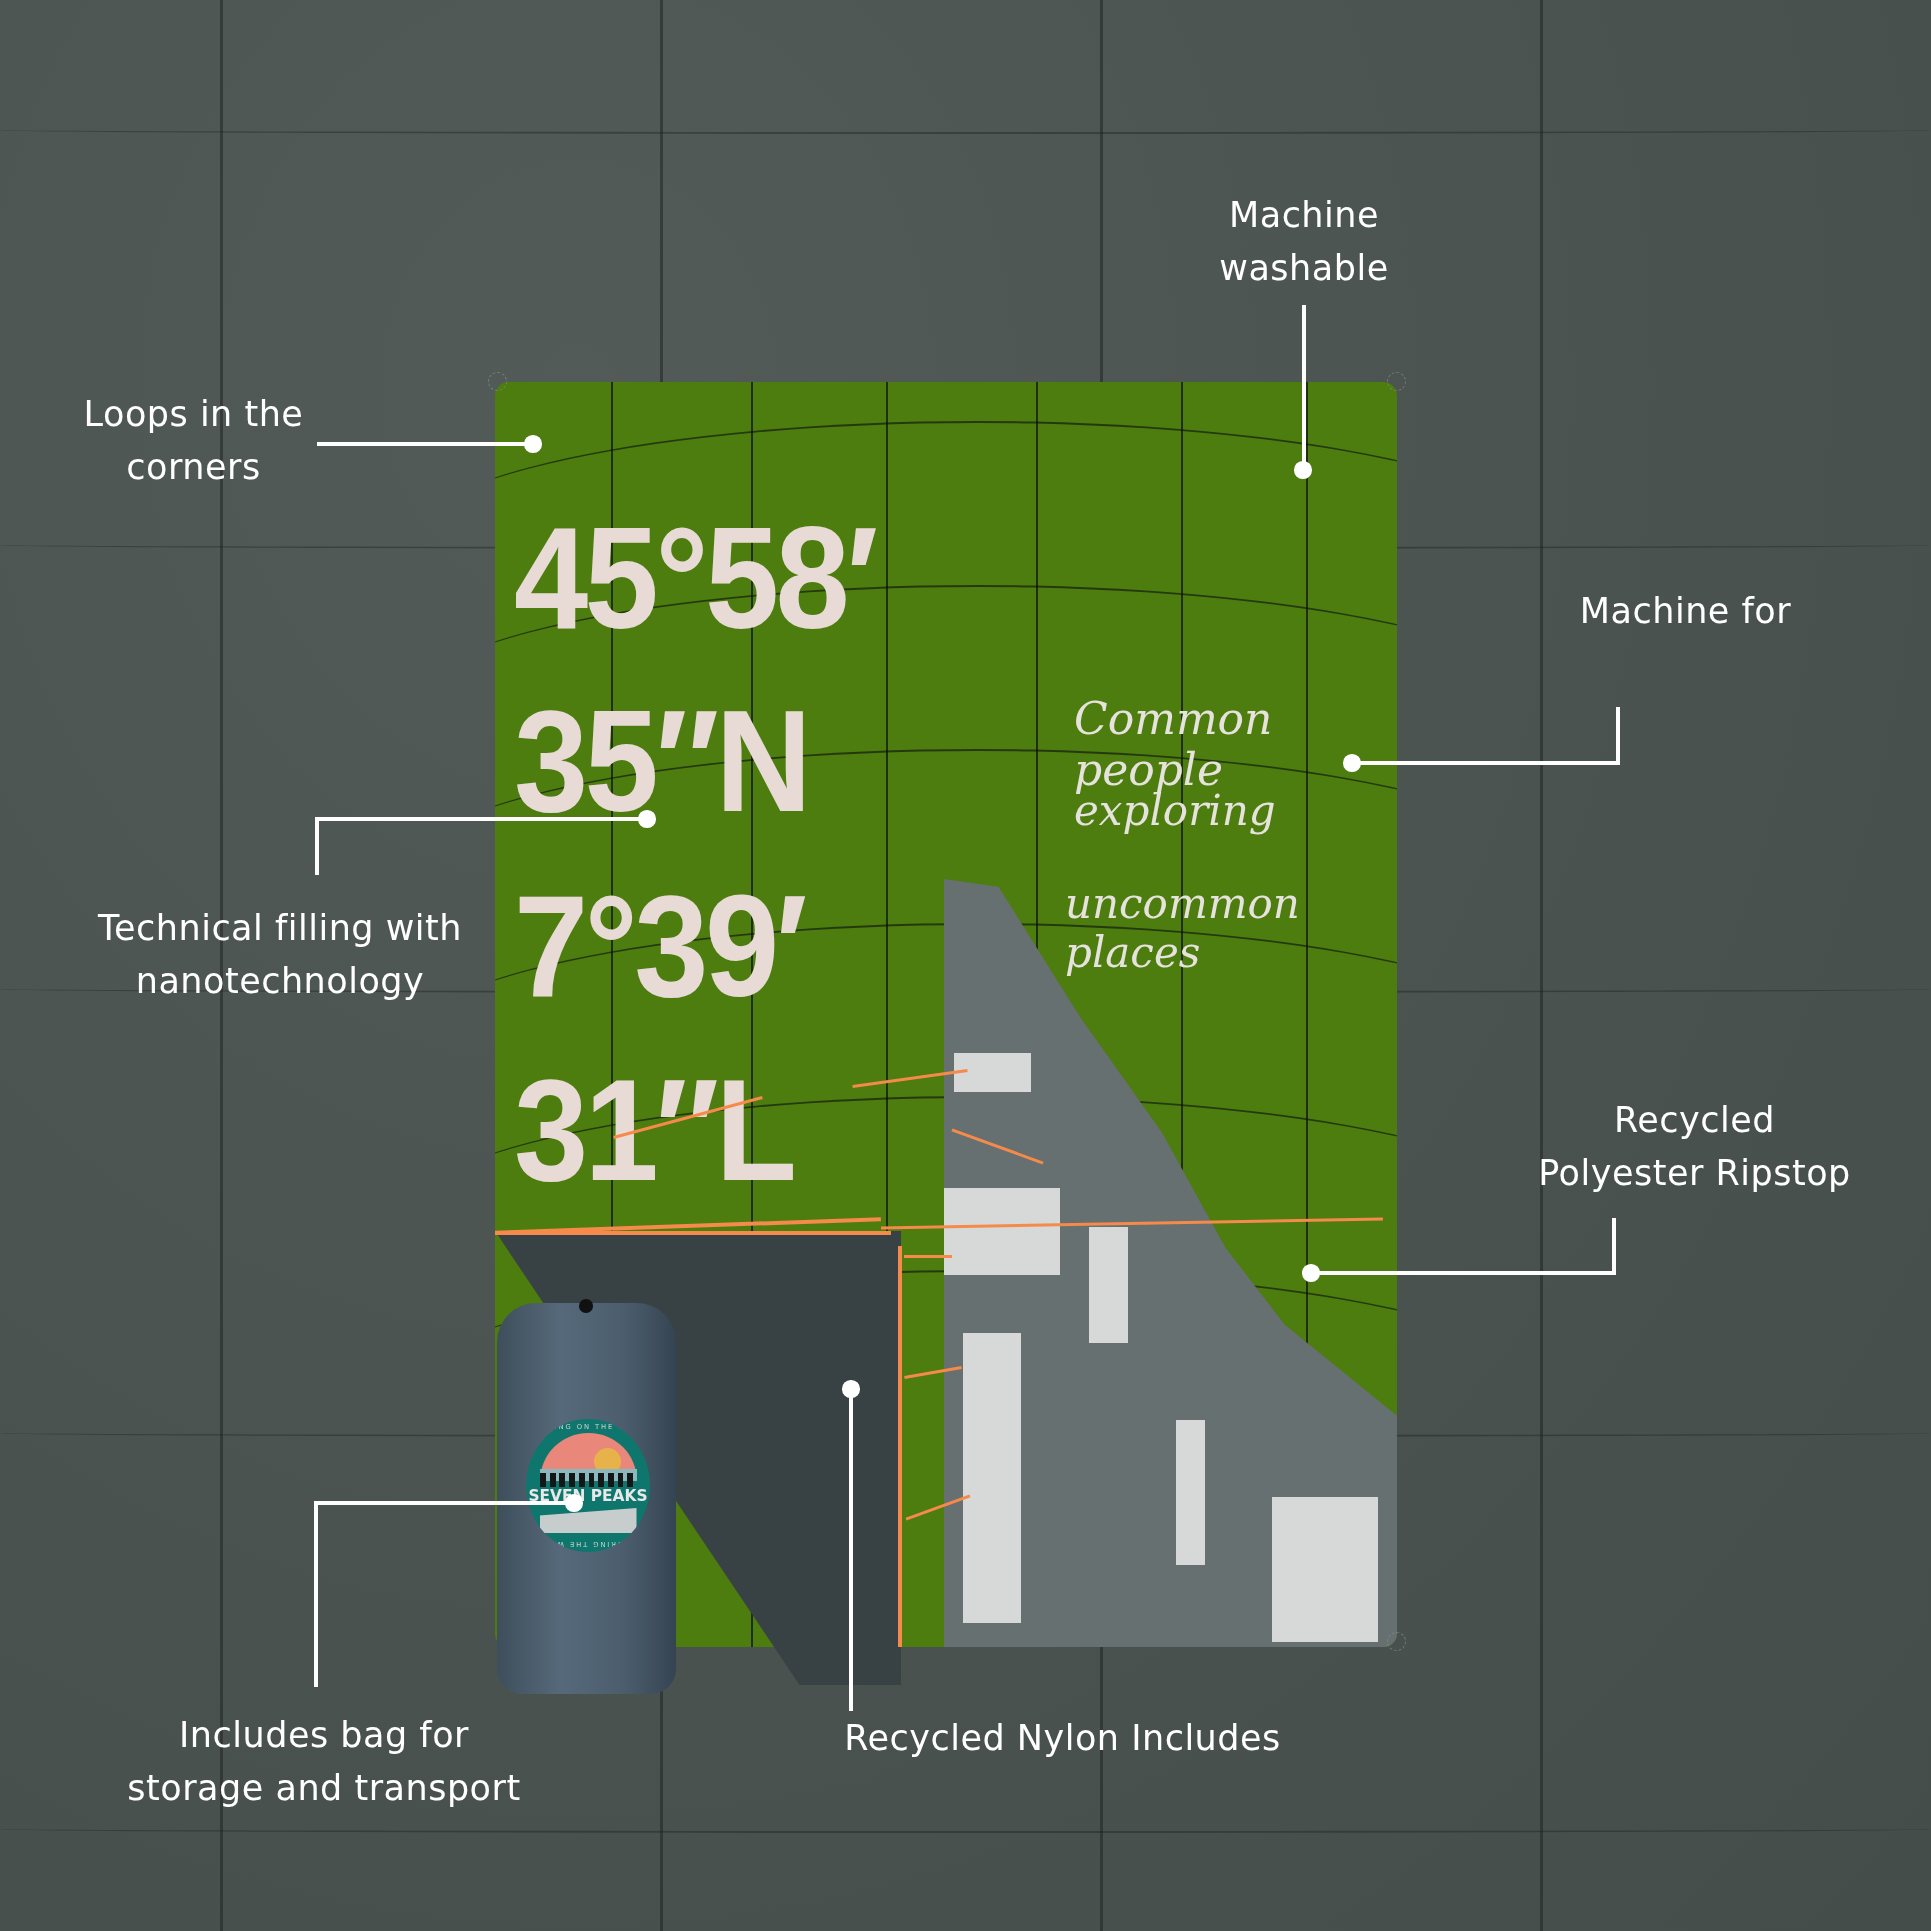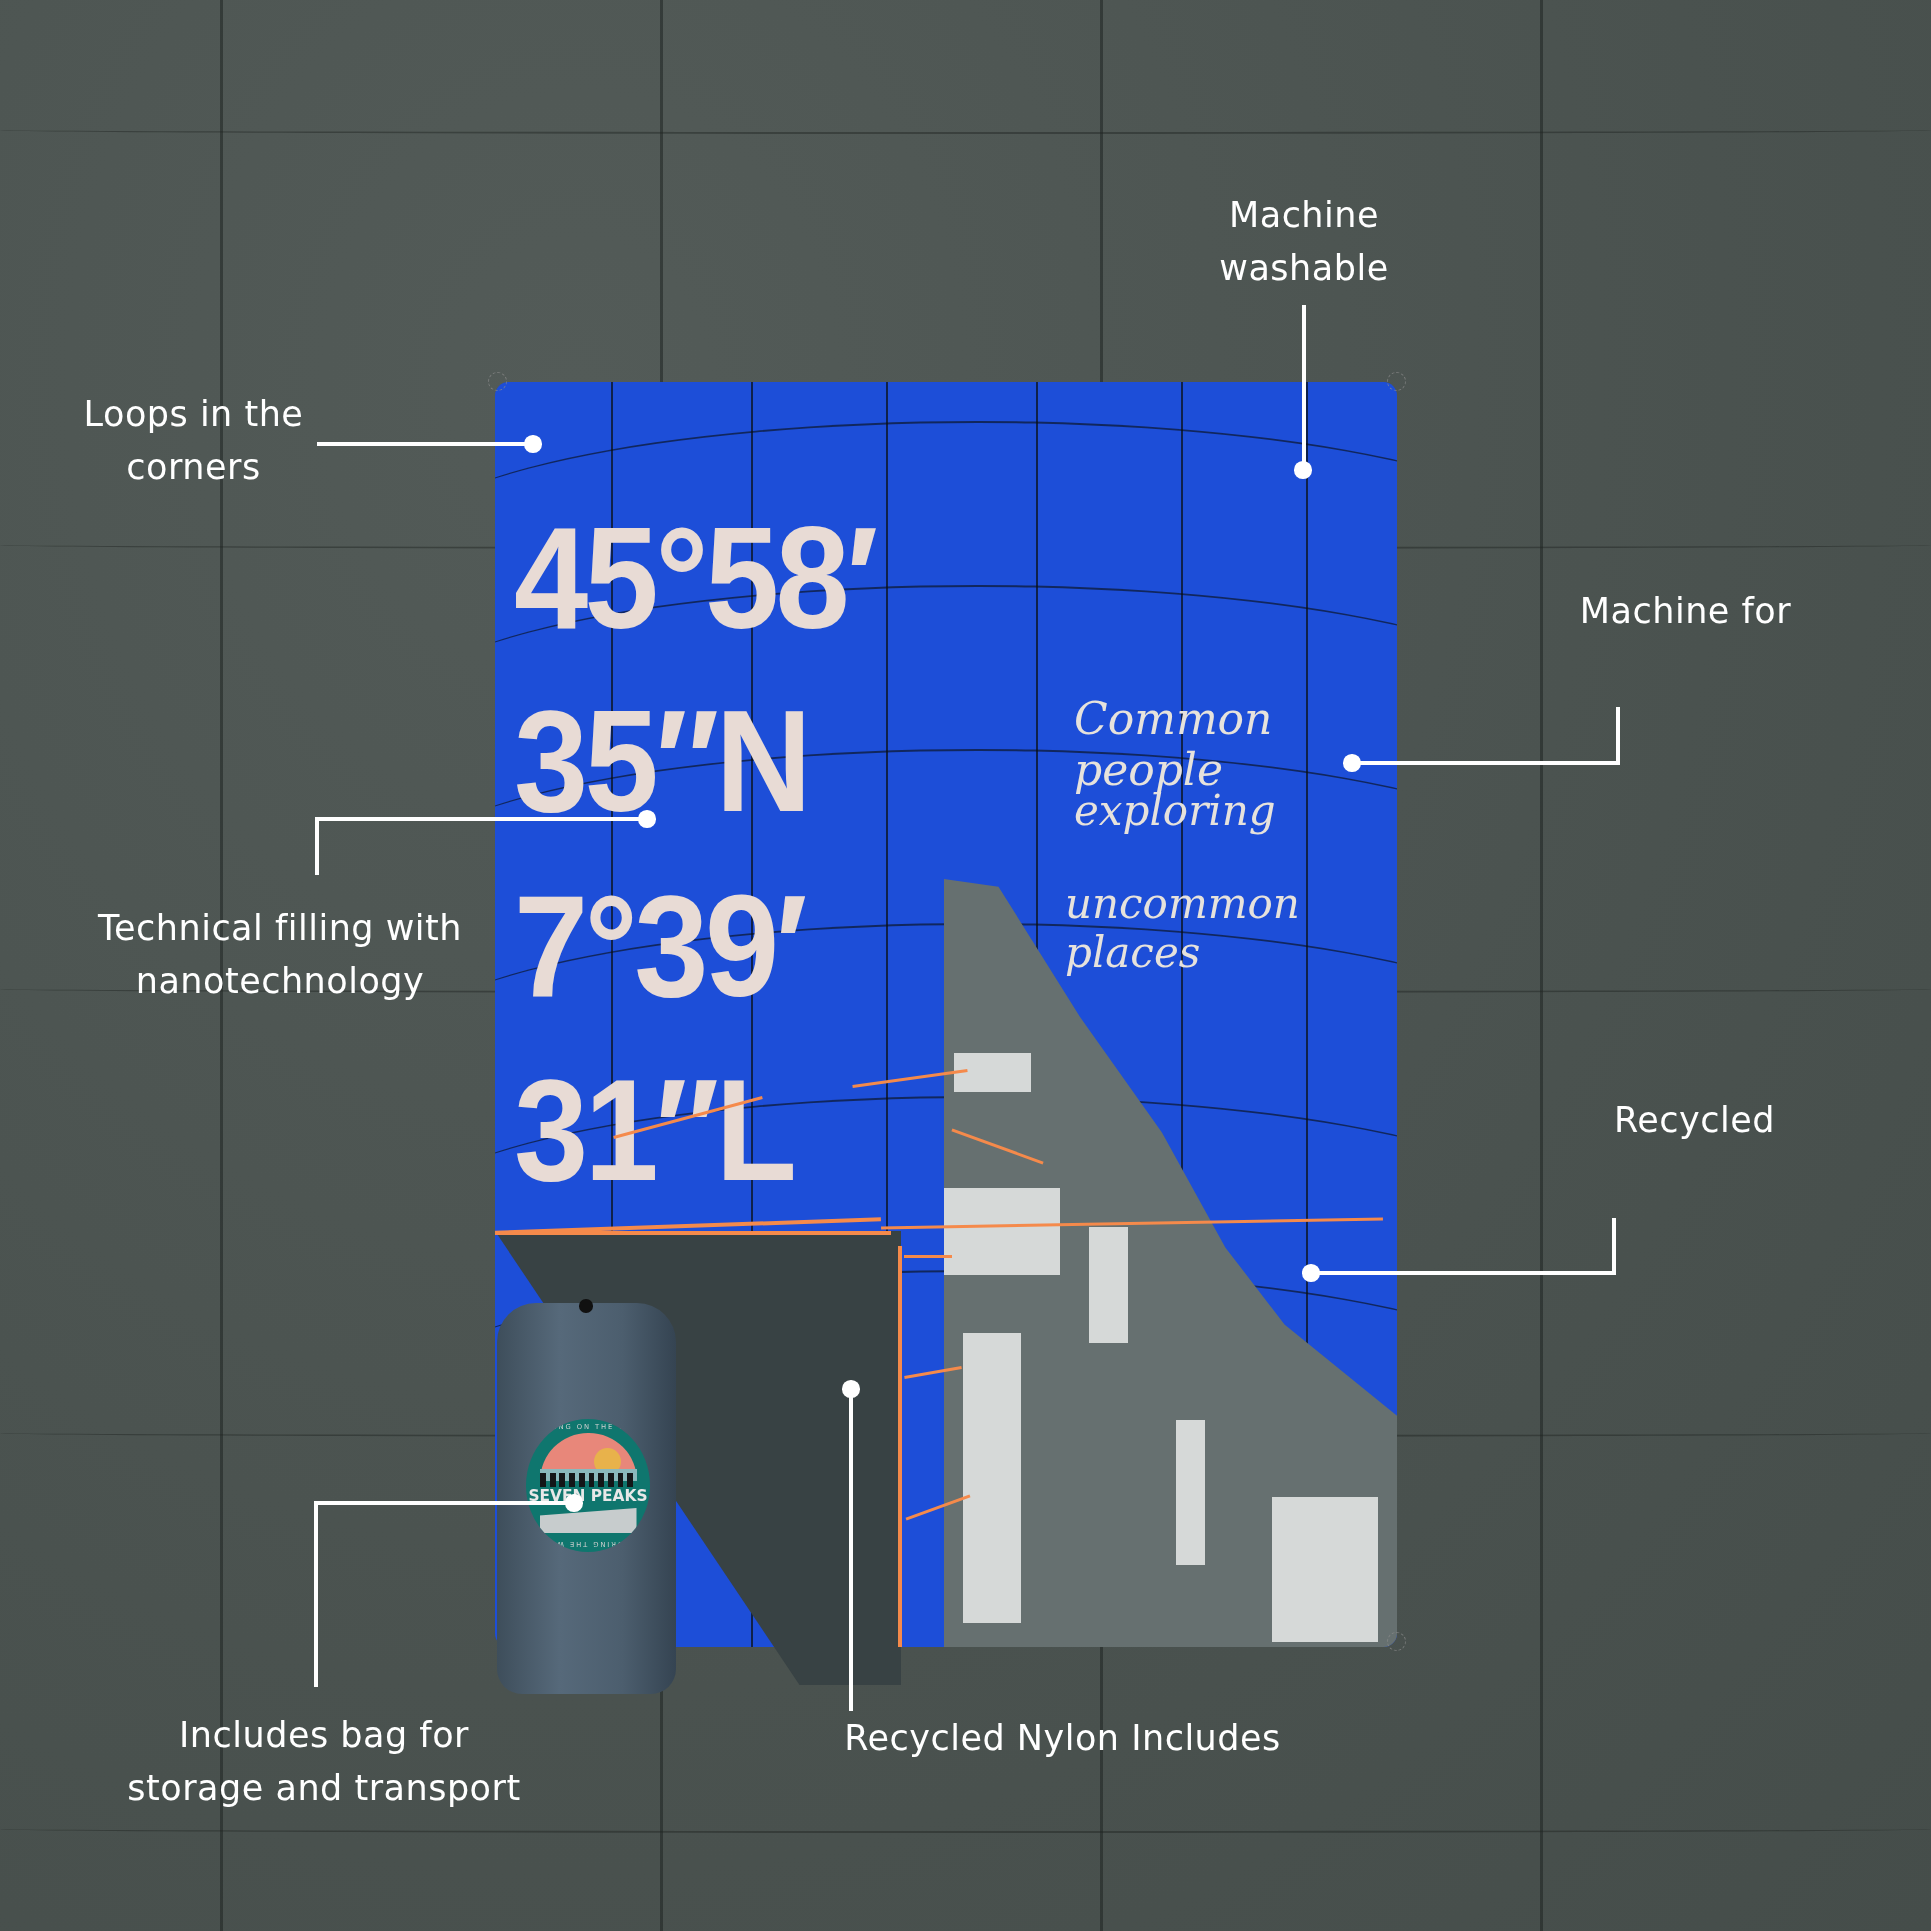--- a/index.html
+++ b/index.html
@@ -4,21 +4,21 @@
 <style>
   html, body { margin:0; padding:0; }
   body { width:1931px; height:1931px; overflow:hidden; position:relative;
          background:#4a524f; font-family:"Liberation Sans", sans-serif; }
   .bg { position:absolute; inset:0; background:
         repeating-linear-gradient(90deg, rgba(0,0,0,0) 0 220px, rgba(30,36,34,.55) 220px 223px, rgba(0,0,0,0) 223px 440px),
         radial-gradient(ellipse at 30% 20%, #535b58 0%, #4a524f 60%, #454d4a 100%); }
   .seam-h { position:absolute; left:0; width:1931px; height:5.8px; border-radius:50%;
             border-bottom:2.9px solid rgba(30,36,34,.45); }
   .blanket { position:absolute; left:495px; top:382px; width:902px; height:1265px;
-             background:#1d4ed8; border-radius:13.5px; overflow:hidden; }
+             background:#4d7c0f; border-radius:13.5px; overflow:hidden; }
   .blanket .vseam { position:absolute; top:0; bottom:0; width:1.9px; background:rgba(10,14,14,.7); }
   .blanket .wave { position:absolute; left:-97px; width:1159px; height:251px; border-radius:50%;
                    border-top:2.9px solid rgba(10,14,14,.6); }
   .coords { position:absolute; left:19.3px; font-family:"Liberation Sans", sans-serif; font-weight:bold;
             color:#e8dbd5; font-size:145px; line-height:1; letter-spacing:-3.9px; transform:scaleX(.92); transform-origin:left; }
   .quote { position:absolute; font-family:"DejaVu Serif", serif; font-style:italic; color:#e6e2dc;
            font-size:42px; text-align:left; width:309px; }
   .mountain { position:absolute; left:449px; top:497px; width:454px; height:768px;
               background:#667070; clip-path:polygon(0 0, 12% 1%, 30% 18%, 48% 33%, 62% 48%, 75% 58%, 100% 70%, 100% 100%, 0 100%); }
   .mountain .snow { position:absolute; background:#d6d9d8; }
@@ -147,20 +147,21 @@
 <div class="label" style="left:58px;top:902px;width:444px">
   <div>Technical filling with</div>
   <div>nanotechnology</div>
 </div>
 <div class="line" style="left:315px;top:819px;width:3.9px;height:56px"></div>
 <div class="line" style="left:315px;top:817px;width:332px;height:3.9px"></div>
 <div class="dot" style="left:647px;top:819px"></div>
 
 <div class="label" style="left:1506px;top:1094px;width:377px">
   <div>Recycled</div>
+  <div>Polyester Ripstop</div>
 </div>
 <div class="line" style="left:1612px;top:1218px;width:3.9px;height:56px"></div>
 <div class="line" style="left:1311px;top:1271px;width:305px;height:3.9px"></div>
 <div class="dot" style="left:1311px;top:1273px"></div>
 
 <div class="label" style="left:97px;top:1709px;width:454px">
   <div>Includes bag for</div>
   <div>storage and transport</div>
 </div>
 <div class="line" style="left:314px;top:1502px;width:3.9px;height:185px"></div>

